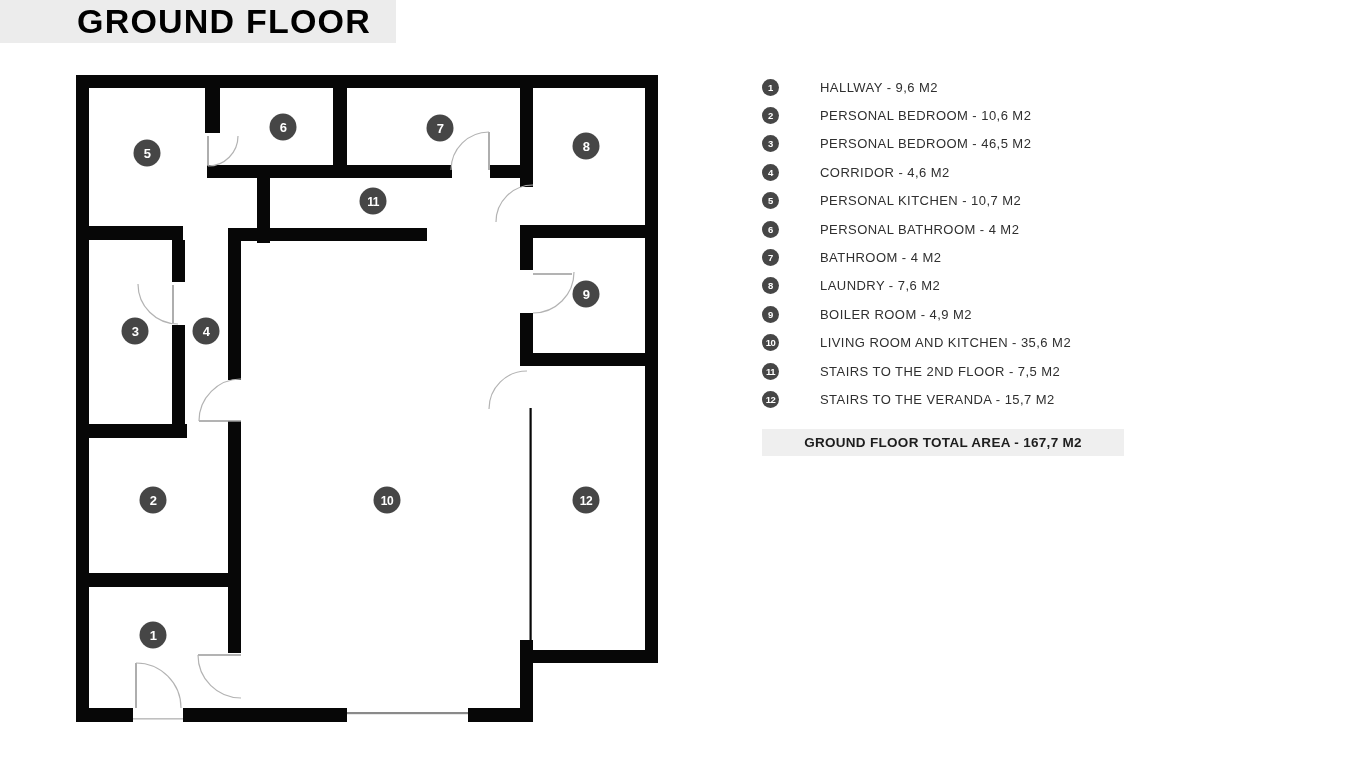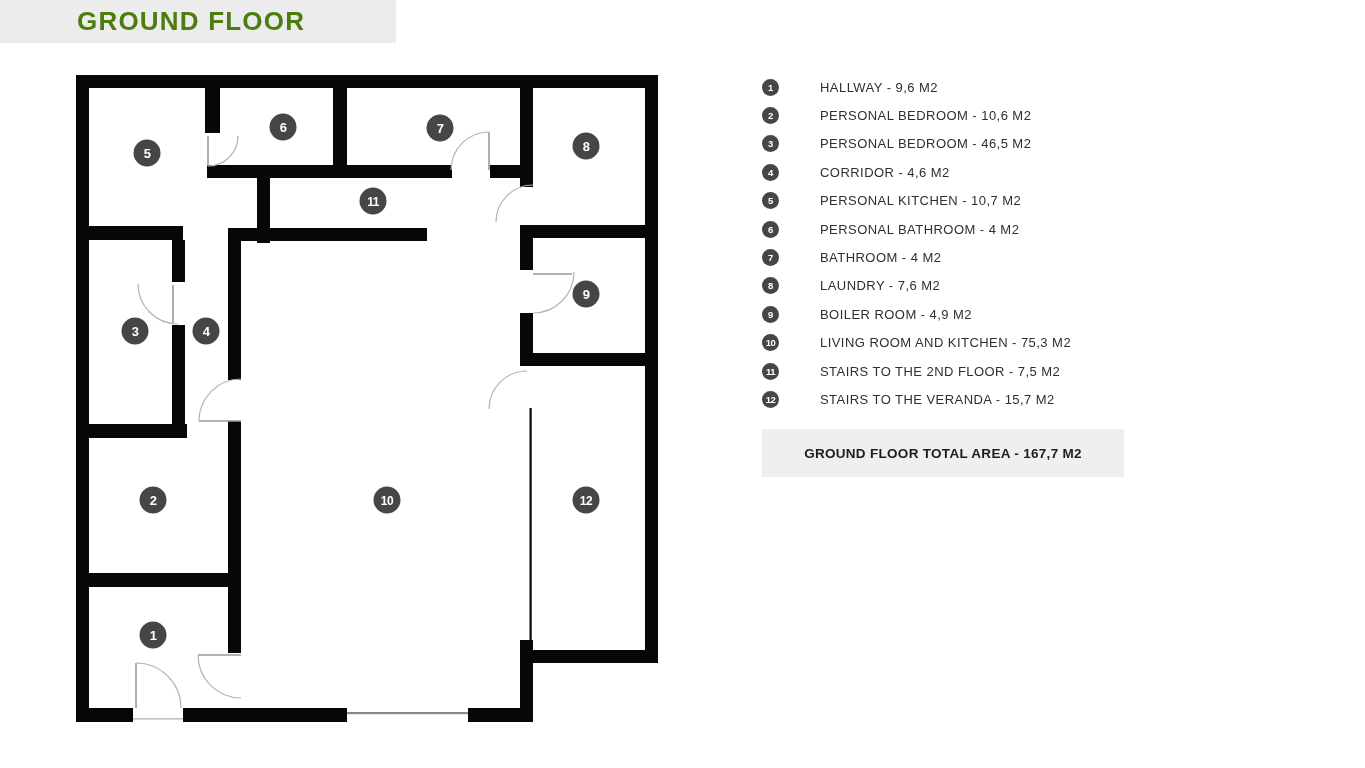--- a/index.html
+++ b/index.html
@@ -8,22 +8,22 @@
     background:#ffffff;
     font-family:"Liberation Sans","DejaVu Sans",sans-serif;
   }
   
   .title-band{
     position:absolute;left:0;top:0;width:396px;height:43px;
     background:#ececec;display:flex;align-items:center;
     box-sizing:border-box;padding-left:77px;
   }
   .title-band h1{
-    margin:0;font-size:26px;font-weight:800;letter-spacing:1.2px;
-    color:#4d7c0f;white-space:nowrap;
+    margin:0;font-size:34px;font-weight:800;letter-spacing:1.2px;
+    color:#000000;white-space:nowrap;
   }
   
   .plan-svg{position:absolute;left:0;top:0;width:1365px;height:768px;}
   
   .pb{
     position:absolute;width:27px;height:27px;border-radius:50%;
     background:#464646;color:#ffffff;font-weight:700;font-size:13px;
     display:flex;align-items:center;justify-content:center;
     transform:translate(-50%,-50%);letter-spacing:-0.5px;
   }
@@ -35,21 +35,21 @@
     flex:0 0 auto;width:17px;height:17px;border-radius:50%;
     background:#464646;color:#fff;font-size:9.5px;font-weight:700;
     display:flex;align-items:center;justify-content:center;
     margin-right:11px;letter-spacing:-0.5px;
   }
   .ltext{
     font-size:13px;color:#2f2f2f;letter-spacing:0.45px;white-space:nowrap;margin-left:30px;
   }
   
   .total-bar{
-    position:absolute;left:762px;top:429px;width:362px;height:48px;
+    position:absolute;left:762px;top:429px;width:362px;height:27px;
     background:#efefef;display:flex;align-items:center;justify-content:center;
   }
   .total-bar span{
     font-size:13.5px;font-weight:700;color:#1d1d1d;letter-spacing:0.3px;white-space:nowrap;
   }
 </style>
 </head>
 <body>
 
 <div class="title-band">
@@ -161,21 +161,21 @@
   <div class="lrow">
       <span class="lbadge">8</span>
       <span class="ltext">LAUNDRY - 7,6 M2</span>
     </div>
   <div class="lrow">
       <span class="lbadge">9</span>
       <span class="ltext">BOILER ROOM - 4,9 M2</span>
     </div>
   <div class="lrow">
       <span class="lbadge">10</span>
-      <span class="ltext">LIVING ROOM AND KITCHEN - 75,3 M2</span>
+      <span class="ltext">LIVING ROOM AND KITCHEN - 35,6 M2</span>
     </div>
   <div class="lrow">
       <span class="lbadge">11</span>
       <span class="ltext">STAIRS TO THE 2ND FLOOR - 7,5 M2</span>
     </div>
   <div class="lrow">
       <span class="lbadge">12</span>
       <span class="ltext">STAIRS TO THE VERANDA - 15,7 M2</span>
     </div>
 </div>

